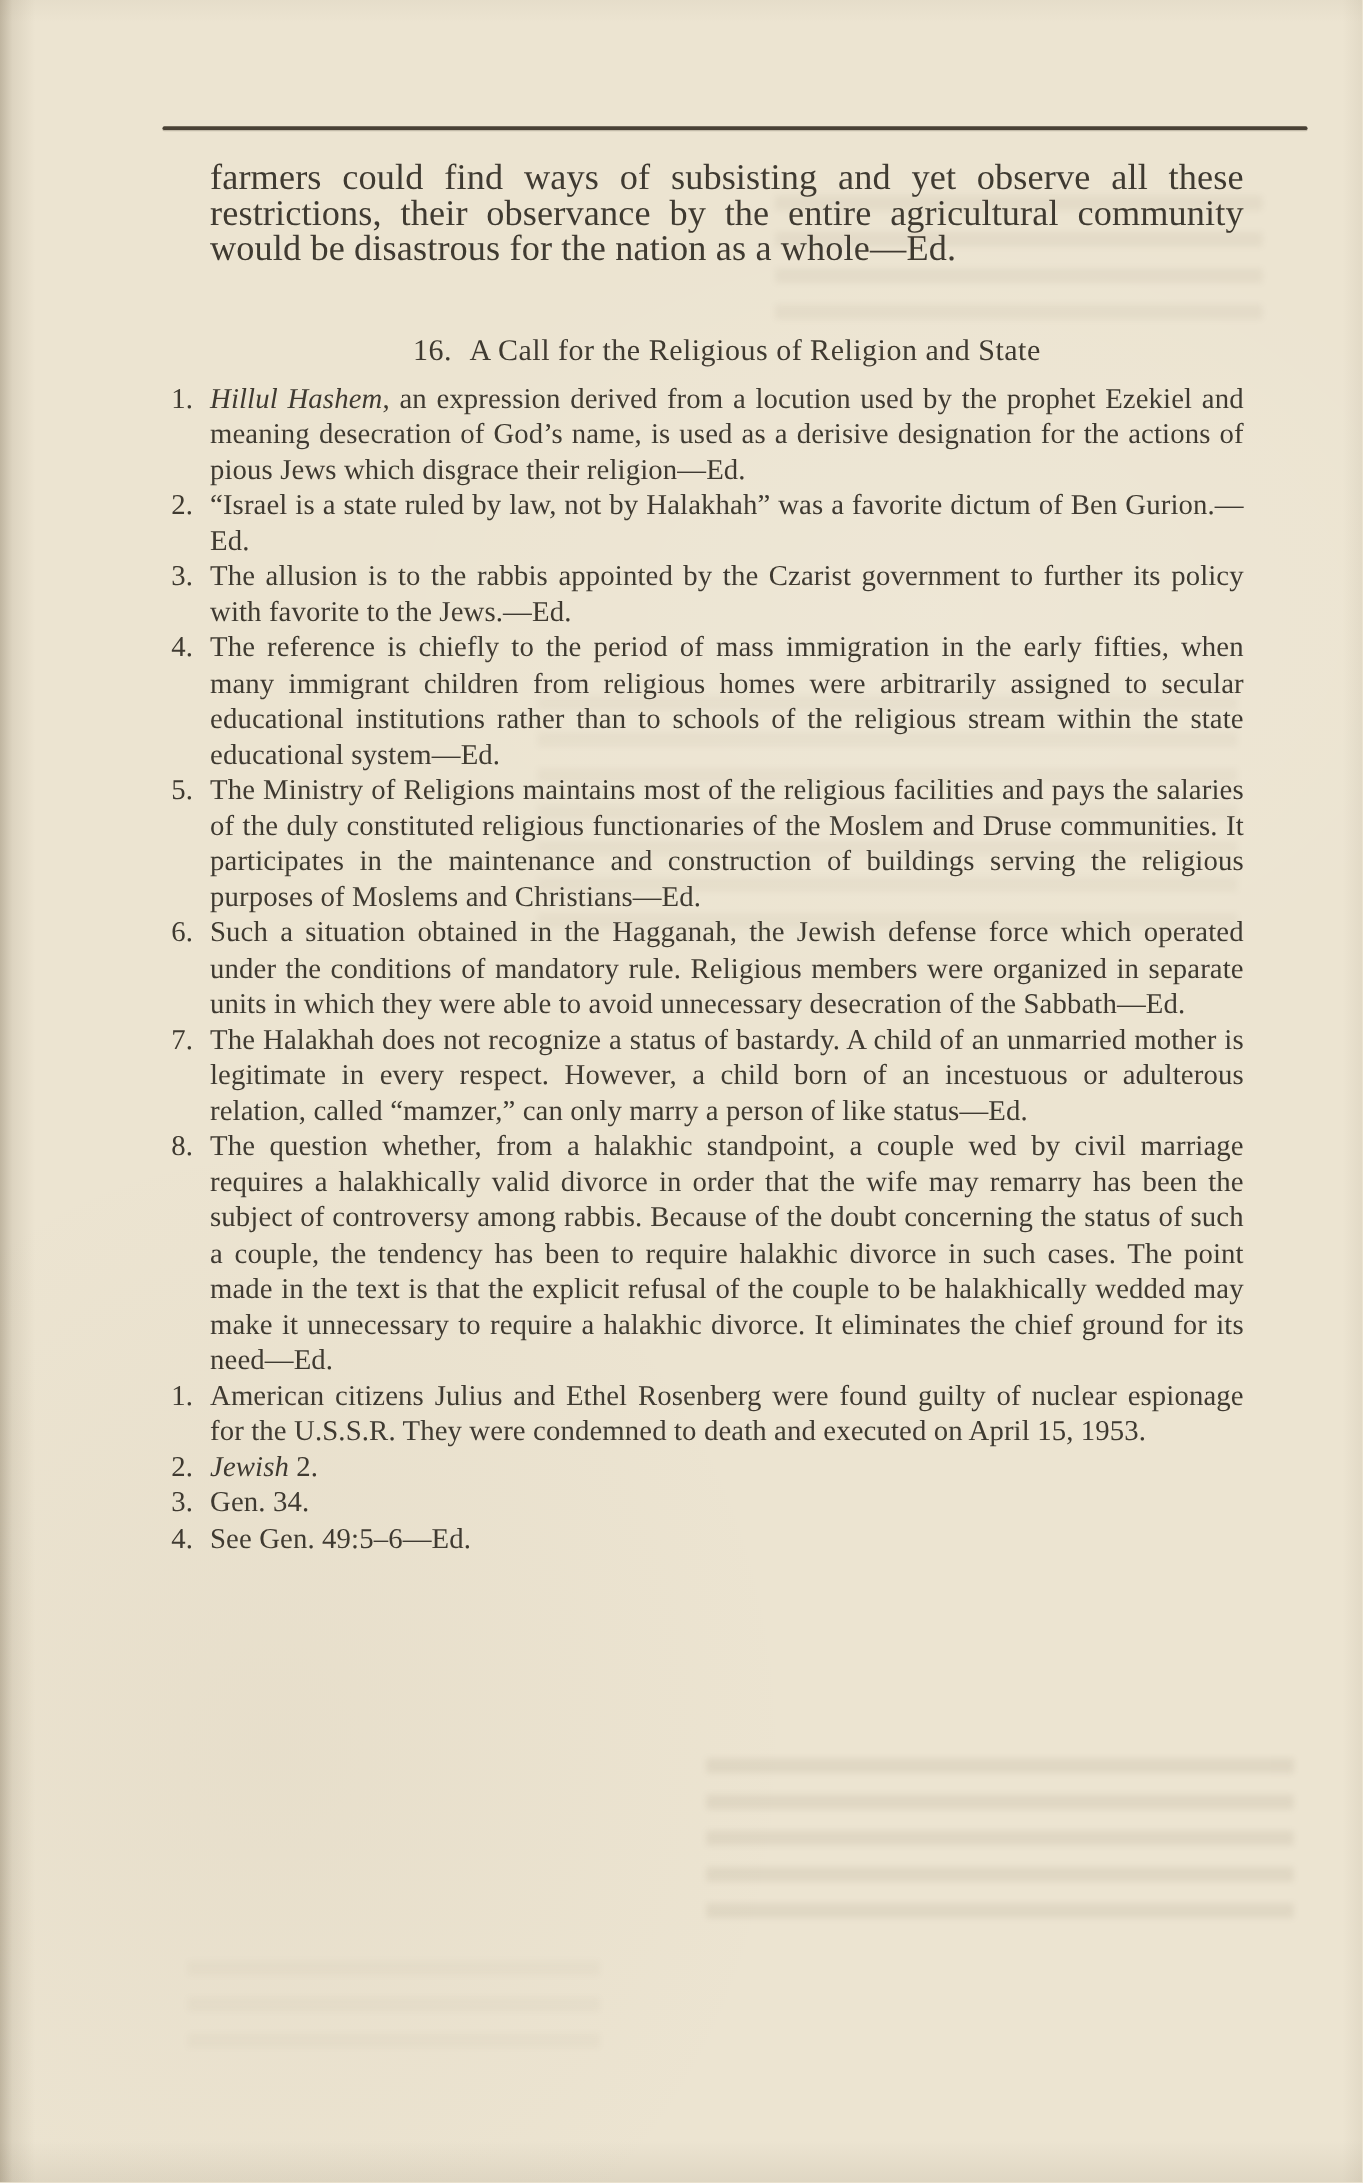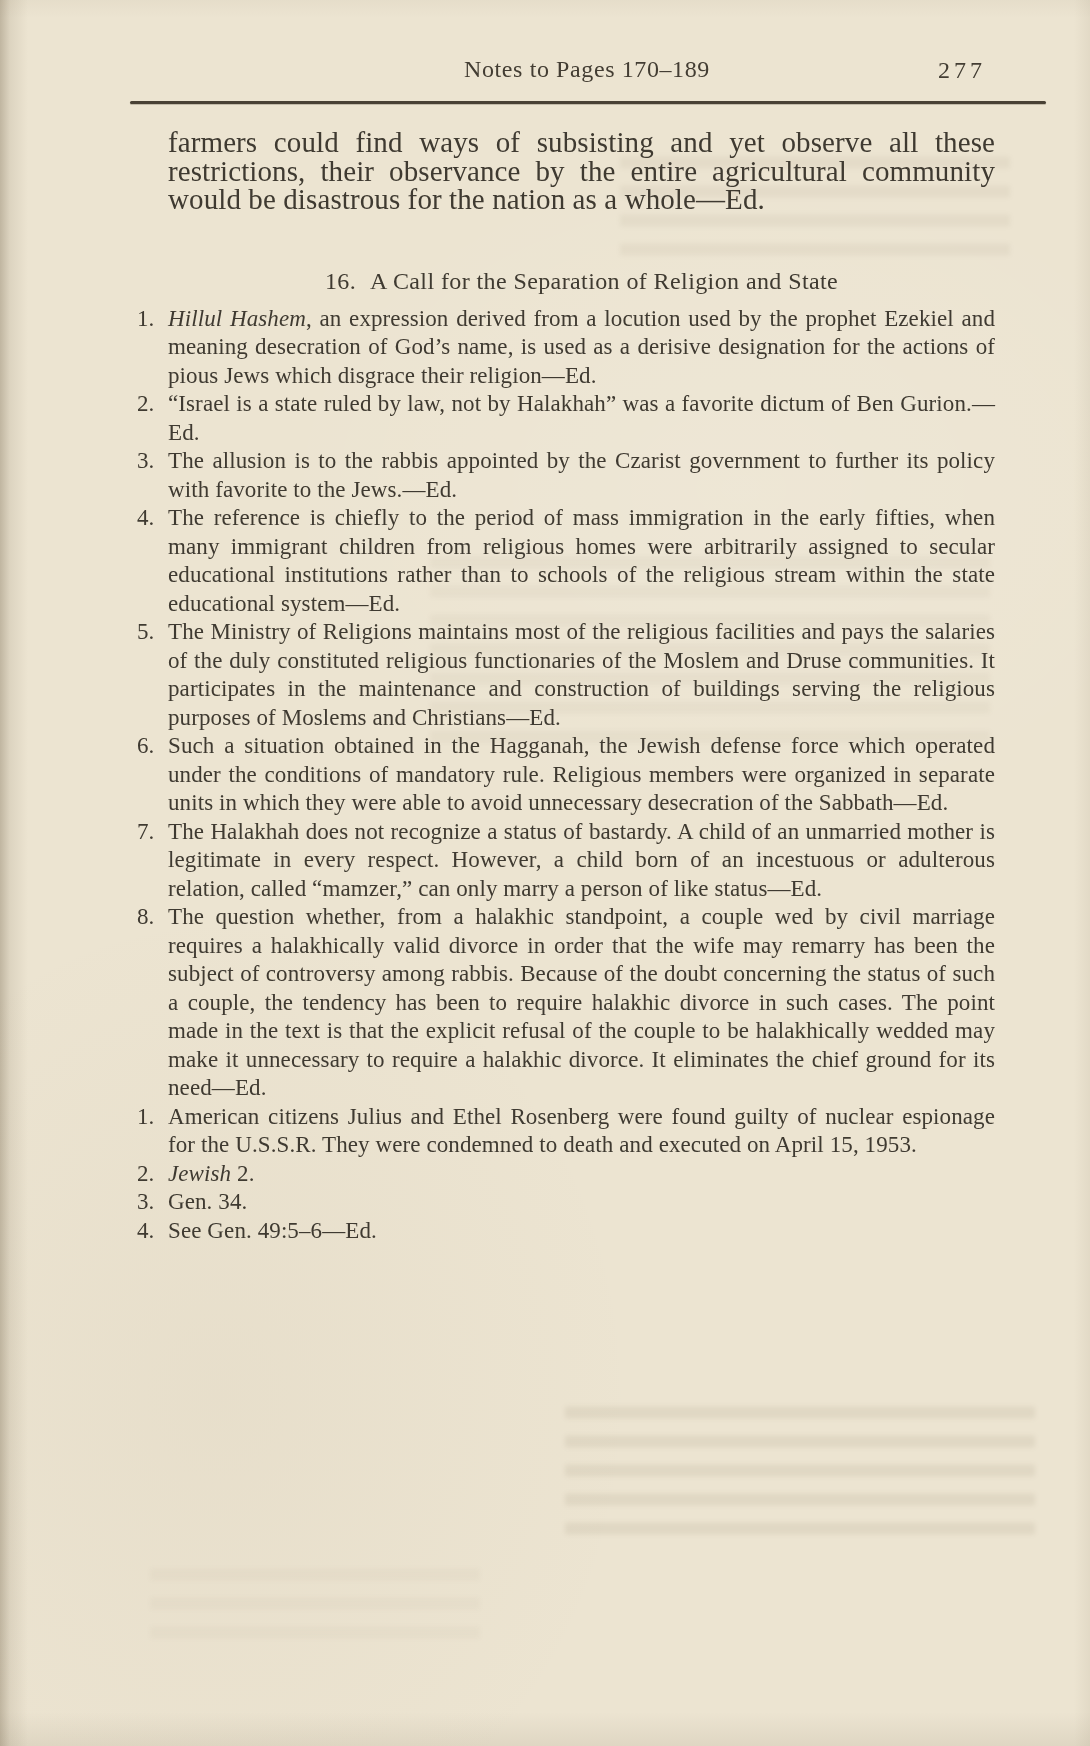--- a/index.html
+++ b/index.html
@@ -98,31 +98,27 @@
 </style>
 </head>
 <body>
 
 <div class="page">
   <div class="ghost g1"></div>
   <div class="ghost g2"></div>
   <div class="ghost g3"></div>
   <div class="ghost g4"></div>
 
-  <header class="header-row">
-    <div class="running-head">Notes to Pages 170–189</div>
-    <div class="page-num">277</div>
-  </header>
   <div class="rule"></div>
 
   <main class="text-col">
     <p class="cont-para">farmers could find ways of subsisting and yet observe all these restrictions, their observance by the entire agricultural community would be disastrous for the nation as a whole—Ed.</p>
     <div id="sections">
   <section class="note-section">
-    <h2 class="section-heading"><span class="sec-num">16.</span><span class="sec-title">A Call for the Separation of Religion and State</span></h2>
+    <h2 class="section-heading"><span class="sec-num">16.</span><span class="sec-title">A Call for the Religious of Religion and State</span></h2>
     <ol class="notes">
   <li class="note">
     <span class="note-num">1.</span>
     <span class="note-text"><i class="lead">Hillul Hashem</i><span class="rest">, an expression derived from a locution used by the prophet Ezekiel and meaning desecration of God’s name, is used as a derisive designation for the actions of pious Jews which disgrace their religion—Ed.</span></span>
   </li>
 
   <li class="note">
     <span class="note-num">2.</span>
     <span class="note-text"><span class="rest">“Israel is a state ruled by law, not by Halakhah” was a favorite dictum of Ben Gurion.—Ed.</span></span>
   </li>

